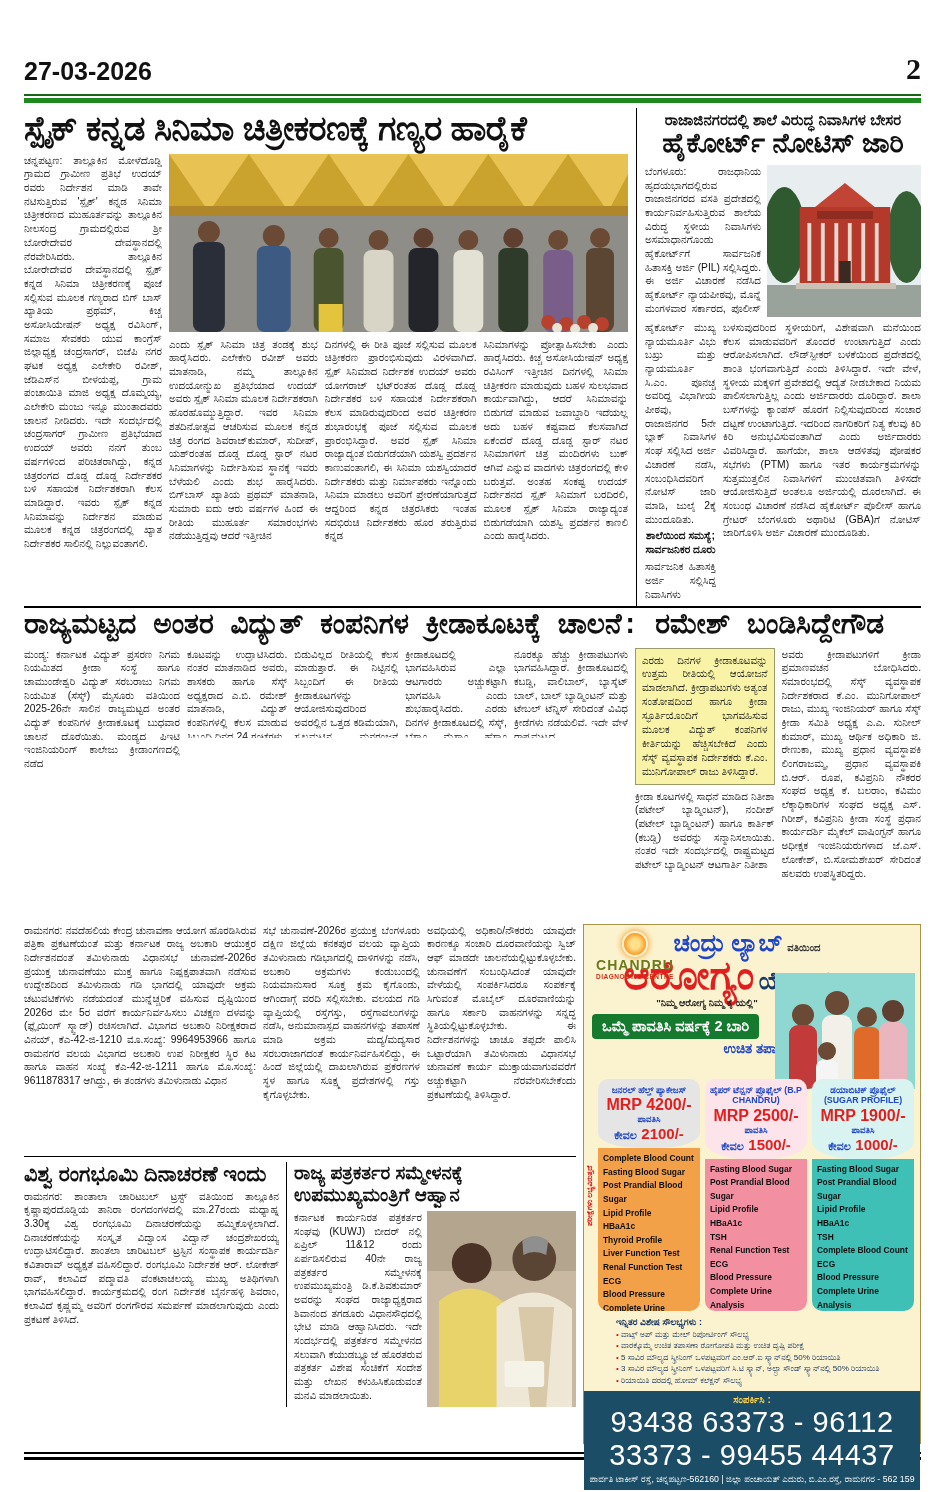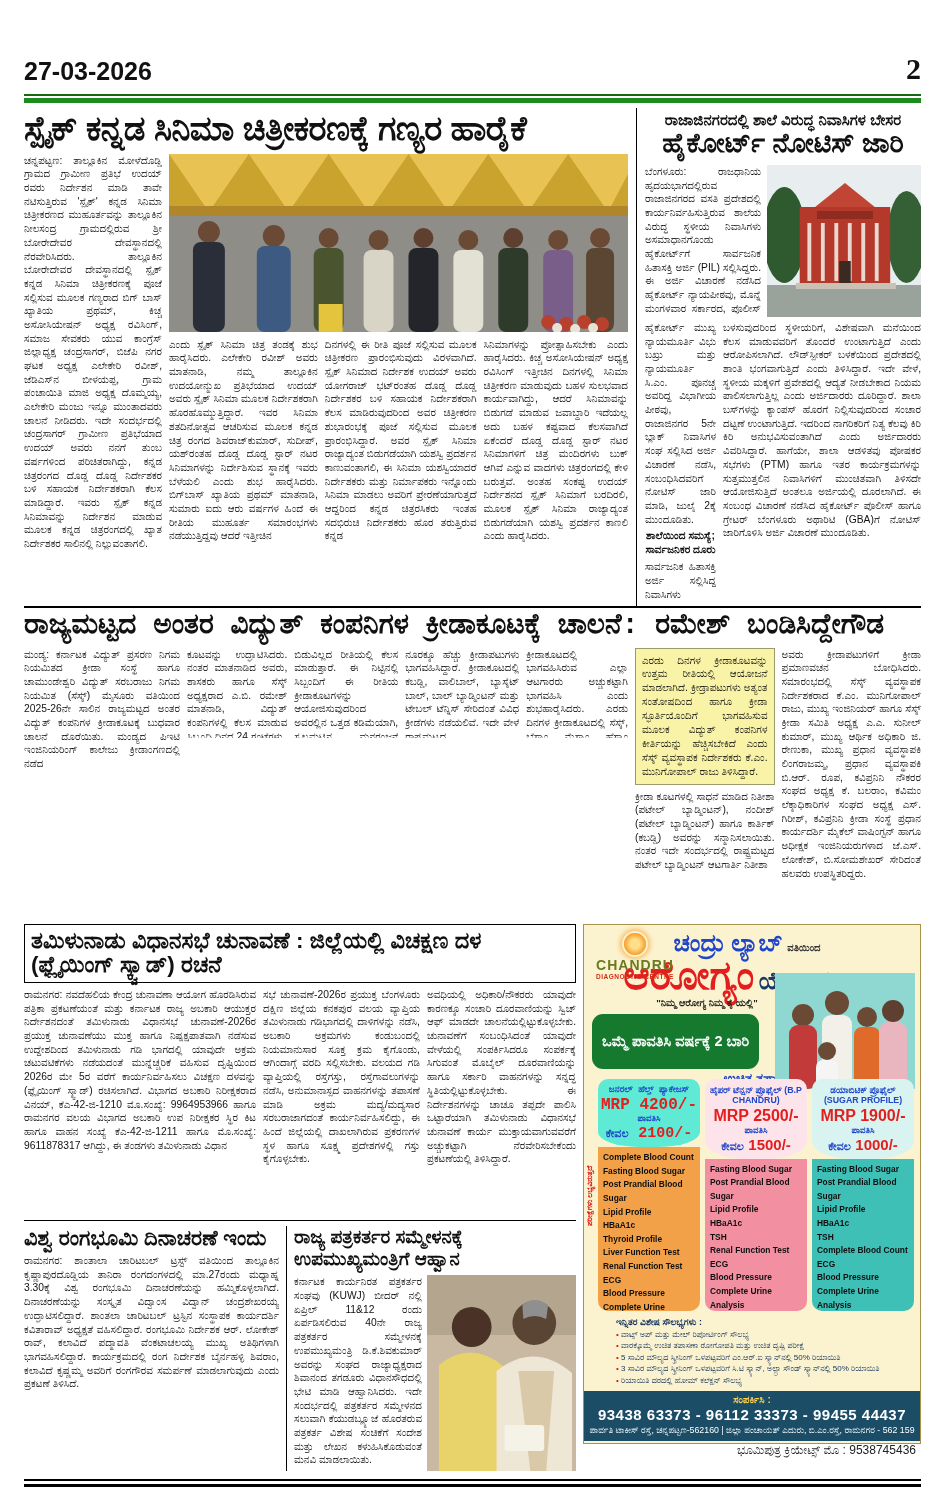--- a/index.html
+++ b/index.html
@@ -80,26 +80,26 @@
   .logo-nm{color:#6b7a1e;font-weight:bold;font-size:14px;letter-spacing:1px;}
   .logo-sub{color:#d12d12;font-size:6.5px;font-weight:bold;letter-spacing:.5px;}
   .adtitle{text-align:center;margin-left:60px;width:190px;}
   .lab-t{color:#1f46c8;font-weight:bold;font-size:24px;line-height:1;}
   .lab-s{font-size:10px;font-weight:bold;color:#333;}
   .scheme{margin-left:10px;width:250px;text-align:center;line-height:1;}
   .scheme .r{color:#e31e1e;font-weight:bold;font-size:40px;}
   .scheme .b{color:#173a66;font-weight:bold;font-size:24px;}
   .tag{font-size:9.5px;font-weight:bold;color:#222;width:230px;text-align:center;margin-top:2px;}
   .banner{display:inline-block;background:#157a2e;color:#fff;font-weight:bold;font-size:14.5px;
-          padding:19px 10px;border-radius:11px;margin-top:5px;}
+          padding:4px 10px;border-radius:4px;margin-top:5px;}
   .photo5{position:absolute;right:5px;top:48px;width:140px;height:116px;}
   .freetxt{color:#1f46c8;font-weight:bold;font-size:13.5px;width:150px;text-align:center;margin:2px 0 0 110px;}
   .pkgs{display:flex;gap:5px;padding:2px 6px 4px 14px;height:238px;box-sizing:border-box;position:relative;}
   .pkg{flex:1;border-radius:10px;overflow:hidden;display:flex;flex-direction:column;}
-  .ph1{background:#5eead4;font-family:Liberation Mono, monospace;} .pl1{background:#f3a149;}
+  .ph1{background:#e5e5e5;} .pl1{background:#f3a149;}
   .ph2{background:#fde3ea;} .pl2{background:#f290a2;}
   .ph3{background:#d9f4f0;} .pl3{background:#3fc0b6;}
   .pkg .ph{padding:6px 3px 5px;text-align:center;border-radius:0 0 40% 40%/0 0 22% 22%;}
   .pkg .nm{color:#1f46c8;font-weight:bold;font-size:8.8px;line-height:1.2;}
   .pkg .mrp{color:#e31e1e;font-weight:bold;font-size:16px;margin-top:1px;}
   .pkg .pv{color:#1f46c8;font-size:8.5px;font-weight:bold;}
   .pkg .kv .kl{color:#1f46c8;font-weight:bold;font-size:11px;}
   .pkg .kv .kn{color:#e31e1e;font-weight:bold;font-size:15px;}
   .tests{flex:1;padding:4px 5px;font-size:8.4px;font-weight:bold;color:#101010;line-height:1.62;}
   .vert{position:absolute;left:1px;top:10px;bottom:10px;width:11px;color:#d11;font-size:7.5px;
@@ -108,21 +108,21 @@
   .featbox{flex:1;}
   .feattitle{font-size:9px;font-weight:bold;color:#13315c;margin-bottom:1px;}
   .fi{font-size:8px;color:#13315c;line-height:1.45;}
   .fi::before{content:"• ";color:#d11;}
   .idr{width:82px;text-align:center;padding-top:10px;}
   .idr .eye{color:#3f7a3f;font-size:13px;}
   .idr .en{color:#5a7a52;font-weight:bold;font-size:13px;}
   .idr .kn{color:#333;font-size:10px;font-weight:bold;}
   .adfoot{background:#1b4d66;color:#fff;text-align:center;padding:3px 2px 5px;}
   .adfoot .cl{color:#ffd24d;font-size:10px;font-weight:bold;}
-  .adfoot .phn{font-size:15px;font-weight:bold;letter-spacing:.5px;}
+  .adfoot .phn{font-size:29px;font-weight:normal;letter-spacing:.5px;}
   .adfoot .addr{font-size:8.8px;margin-top:2px;}
   .credit{font-size:12px;text-align:right;padding:2px 4px;color:#222;}
   .footrule{margin-top:8px;height:8px;
      background:linear-gradient(180deg,#000 0 2.5px,#fff 2.5px 5.5px,#000 5.5px 8px);}
 </style>
 </head>
 <body>
 
 <div class="page">
 
@@ -274,39 +274,38 @@
                   <rect x="404" y="80" width="28" height="96" rx="8" fill="#6a7686"></rect>
               </g>
               <ellipse cx="258" cy="160" rx="30" ry="14" fill="#caa22e"></ellipse>
               <rect x="250" y="128" width="16" height="26" fill="#d8b73c"></rect>
             </svg>
           </div>
         </div>
         <div class="midcols colgap">
           <div class="col p">ಕೂಟವನ್ನು ಉದ್ಘಾಟಿಸಿದರು. ನಂತರ ಮಾತನಾಡಿದ ಅವರು, ಶಾಸಕರು ಹಾಗೂ ಸೆಸ್ಕ್ ಅಧ್ಯಕ್ಷರಾದ ಎ.ಬಿ. ರಮೇಶ್ ಮಾತನಾಡಿ, ವಿದ್ಯುತ್ ಕಂಪನಿಗಳಲ್ಲಿ ಕೆಲಸ ಮಾಡುವ ಸಿಬ್ಬಂದಿ ದಿನದ 24 ಗಂಟೆಗಳು</div>
           <div class="col p">ಬಿಡುವಿಲ್ಲದ ರೀತಿಯಲ್ಲಿ ಕೆಲಸ ಮಾಡುತ್ತಾರೆ. ಈ ನಿಟ್ಟಿನಲ್ಲಿ ಸಿಬ್ಬಂದಿಗೆ ಈ ರೀತಿಯ ಕ್ರೀಡಾಕೂಟಗಳನ್ನು ಆಯೋಜಿಸುವುದರಿಂದ ಅವರಲ್ಲಿನ ಒತ್ತಡ ಕಡಿಮೆಯಾಗಿ, ಸ್ವಲ್ಪಮಟ್ಟಿನ ಮನರಂಜನೆ ಸಿಗಲಿದೆ. ಆದ್ದರಿಂದ</div>
+          <div class="col p">ಕ್ರೀಡಾಕೂಟದಲ್ಲಿ ಭಾಗವಹಿಸಿರುವ ಎಲ್ಲಾ ಆಟಗಾರರು ಅಚ್ಚುಕಟ್ಟಾಗಿ ಭಾಗವಹಿಸಿ ಎಂದು ಶುಭಹಾರೈಸಿದರು. ಎರಡು ದಿನಗಳ ಕ್ರೀಡಾಕೂಟದಲ್ಲಿ ಸೆಸ್ಕ್, ಬೆಸ್ಕಾಂ, ಮೆಸ್ಕಾಂ, ಹೆಸ್ಕಾಂ ಹಾಗೂ ಜೆಸ್ಕಾಂ ಕಂಪನಿಗಳ</div>
           <div class="col p">ನೂರಕ್ಕೂ ಹೆಚ್ಚು ಕ್ರೀಡಾಪಟುಗಳು ಭಾಗವಹಿಸಿದ್ದಾರೆ. ಕ್ರೀಡಾಕೂಟದಲ್ಲಿ ಕಬಡ್ಡಿ, ವಾಲಿಬಾಲ್, ಬ್ಯಾಸ್ಕೆಟ್ ಬಾಲ್, ಬಾಲ್ ಬ್ಯಾಡ್ಮಿಂಟನ್ ಮತ್ತು ಟೇಬಲ್ ಟೆನ್ನಿಸ್ ಸೇರಿದಂತೆ ವಿವಿಧ ಕ್ರೀಡೆಗಳು ನಡೆಯಲಿವೆ. ಇದೇ ವೇಳೆ ರಾಷ್ಟ್ರಮಟ್ಟದ</div>
-          <div class="col p">ಕ್ರೀಡಾಕೂಟದಲ್ಲಿ ಭಾಗವಹಿಸಿರುವ ಎಲ್ಲಾ ಆಟಗಾರರು ಅಚ್ಚುಕಟ್ಟಾಗಿ ಭಾಗವಹಿಸಿ ಎಂದು ಶುಭಹಾರೈಸಿದರು. ಎರಡು ದಿನಗಳ ಕ್ರೀಡಾಕೂಟದಲ್ಲಿ ಸೆಸ್ಕ್, ಬೆಸ್ಕಾಂ, ಮೆಸ್ಕಾಂ, ಹೆಸ್ಕಾಂ ಹಾಗೂ ಜೆಸ್ಕಾಂ ಕಂಪನಿಗಳ</div>
         </div>
       </div>
       <div class="midright">
         <div class="mrcol">
           <div class="ybox">ಎರಡು ದಿನಗಳ ಕ್ರೀಡಾಕೂಟವನ್ನು ಉತ್ತಮ ರೀತಿಯಲ್ಲಿ ಆಯೋಜನೆ ಮಾಡಲಾಗಿದೆ. ಕ್ರೀಡ್ರಾಪಟುಗಳು ಅತ್ಯಂತ ಸಂತೋಷದಿಂದ ಹಾಗೂ ಕ್ರೀಡಾ ಸ್ಫೂರ್ತಿಯೊಂದಿಗೆ ಭಾಗವಹಿಸುವ ಮೂಲಕ ವಿದ್ಯುತ್ ಕಂಪನಿಗಳ ಕೀರ್ತಿಯನ್ನು ಹೆಚ್ಚಿಸಬೇಕಿದೆ ಎಂದು ಸೆಸ್ಕ್ ವ್ಯವಸ್ಥಾಪಕ ನಿರ್ದೇಶಕರು ಕೆ.ಎಂ. ಮುನಿಗೋಪಾಲ್ ರಾಜು ತಿಳಿಸಿದ್ದಾರೆ.</div>
           <div class="col p" style="flex:1;">ಕ್ರೀಡಾ ಕೂಟಗಳಲ್ಲಿ ಸಾಧನೆ ಮಾಡಿದ ನಿತೀಶಾ (ಪಟೇಲ್ ಬ್ಯಾಡ್ಮಿಂಟನ್), ನಂದೀಶ್ (ಪಟೇಲ್ ಬ್ಯಾಡ್ಮಿಂಟನ್) ಹಾಗೂ ಕಾರ್ತಿಕ್ (ಕಬಡ್ಡಿ) ಅವರನ್ನು ಸನ್ಮಾನಿಸಲಾಯಿತು. ನಂತರ ಇದೇ ಸಂದರ್ಭದಲ್ಲಿ ರಾಷ್ಟ್ರಮಟ್ಟದ ಪಟೇಲ್ ಬ್ಯಾಡ್ಮಿಂಟನ್ ಆಟಗಾರ್ತಿ ನಿತೀಶಾ</div>
         </div>
         <div class="mrcol">
           <div class="col p" style="height:100%;">ಅವರು ಕ್ರೀಡಾಪಟುಗಳಿಗೆ ಕ್ರೀಡಾ ಪ್ರಮಾಣವಚನ ಬೋಧಿಸಿದರು. ಸಮಾರಂಭದಲ್ಲಿ ಸೆಸ್ಕ್ ವ್ಯವಸ್ಥಾಪಕ ನಿರ್ದೇಶಕರಾದ ಕೆ.ಎಂ. ಮುನಿಗೋಪಾಲ್ ರಾಜು, ಮುಖ್ಯ ಇಂಜಿನಿಯರ್ ಹಾಗೂ ಸೆಸ್ಕ್ ಕ್ರೀಡಾ ಸಮಿತಿ ಅಧ್ಯಕ್ಷ ಎ.ಎ. ಸುನೀಲ್ ಕುಮಾರ್, ಮುಖ್ಯ ಆರ್ಥಿಕ ಅಧಿಕಾರಿ ಜಿ. ರೇಣುಕಾ, ಮುಖ್ಯ ಪ್ರಧಾನ ವ್ಯವಸ್ಥಾಪಕಿ ಲಿಂಗರಾಜಮ್ಮ, ಪ್ರಧಾನ ವ್ಯವಸ್ಥಾಪಕಿ ಬಿ.ಆರ್. ರೂಪ, ಕವಿಪ್ರನಿನಿ ನೌಕರರ ಸಂಘದ ಅಧ್ಯಕ್ಷ ಕೆ. ಬಲರಾಂ, ಕವಿಮಂ ಲೆಕ್ಕಾಧಿಕಾರಿಗಳ ಸಂಘದ ಅಧ್ಯಕ್ಷ ಎಸ್. ಗಿರೀಶ್, ಕವಿಪ್ರನಿನಿ ಕ್ರೀಡಾ ಸಂಸ್ಥೆ ಪ್ರಧಾನ ಕಾರ್ಯದರ್ಶಿ ಮೈಕೆಲ್ ವಾಷಿಂಗ್ಟನ್ ಹಾಗೂ ಅಧೀಕ್ಷಕ ಇಂಜಿನಿಯರುಗಳಾದ ಜೆ.ಎಸ್. ಲೋಕೇಶ್, ಬಿ.ಸೋಮಶೇಖರ್ ಸೇರಿದಂತೆ ಹಲವರು ಉಪಸ್ಥಿತರಿದ್ದರು.</div>
         </div>
       </div>
     </div>
   </div>
 
   <div class="botwrap">
     <div class="botleft">
-      <div class="tnhead">ತಮಿಳುನಾಡು ವಿಧಾನಸಭೆ ಚುನಾವಣೆ : ಜಿಲ್ಲೆಯಲ್ಲಿ ವಿಚಕ್ಷಣ ದಳ (ಫ್ಲೈಯಿಂಗ್ ಸ್ಕ್ವಾಡ್) ರಚನೆ</div>
       <div class="tncols colgap">
         <div class="col p">ರಾಮನಗರ: ನವದೆಹಲಿಯ ಕೇಂದ್ರ ಚುನಾವಣಾ ಆಯೋಗ ಹೊರಡಿಸಿರುವ ಪತ್ರಿಕಾ ಪ್ರಕಟಣೆಯಂತೆ ಮತ್ತು ಕರ್ನಾಟಕ ರಾಜ್ಯ ಅಬಕಾರಿ ಆಯುಕ್ತರ ನಿರ್ದೇಶನದಂತೆ ತಮಿಳುನಾಡು ವಿಧಾನಸಭೆ ಚುನಾವಣೆ-2026ರ ಪ್ರಯುಕ್ತ ಚುನಾವಣೆಯು ಮುಕ್ತ ಹಾಗೂ ನಿಷ್ಪಕ್ಷಪಾತವಾಗಿ ನಡೆಸುವ ಉದ್ದೇಶದಿಂದ ತಮಿಳುನಾಡು ಗಡಿ ಭಾಗದಲ್ಲಿ ಯಾವುದೇ ಅಕ್ರಮ ಚಟುವಟಿಕೆಗಳು ನಡೆಯದಂತೆ ಮುನ್ನೆಚ್ಚರಿಕೆ ವಹಿಸುವ ದೃಷ್ಟಿಯಿಂದ 2026ರ ಮೇ 5ರ ವರೆಗೆ ಕಾರ್ಯನಿರ್ವಹಿಸಲು ವಿಚಕ್ಷಣ ದಳವನ್ನು (ಫ್ಲೈಯಿಂಗ್ ಸ್ಕ್ವಾಡ್) ರಚಿಸಲಾಗಿದೆ. ವಿಭಾಗದ ಅಬಕಾರಿ ನಿರೀಕ್ಷಕರಾದ ವಿನಯ್, ಕೆಎ-42-ಜಿ-1210 ಮೊ.ಸಂಖ್ಯೆ: 9964953966 ಹಾಗೂ ರಾಮನಗರ ವಲಯ ವಿಭಾಗದ ಅಬಕಾರಿ ಉಪ ನಿರೀಕ್ಷಕರ ಸ್ಥಿರ ಕಿಟ ಹಾಗೂ ವಾಹನ ಸಂಖ್ಯೆ ಕೆಎ-42-ಜಿ-1211 ಹಾಗೂ ಮೊ.ಸಂಖ್ಯೆ: 9611878317 ಆಗಿದ್ದು, ಈ ತಂಡಗಳು ತಮಿಳುನಾಡು ವಿಧಾನ</div>
         <div class="col p">ಸಭೆ ಚುನಾವಣೆ-2026ರ ಪ್ರಯುಕ್ತ ಬೆಂಗಳೂರು ದಕ್ಷಿಣ ಜಿಲ್ಲೆಯ ಕನಕಪುರ ವಲಯ ವ್ಯಾಪ್ತಿಯ ತಮಿಳುನಾಡು ಗಡಿಭಾಗದಲ್ಲಿ ದಾಳಿಗಳನ್ನು ನಡೆಸಿ, ಅಬಕಾರಿ ಅಕ್ರಮಗಳು ಕಂಡುಬಂದಲ್ಲಿ ನಿಯಮಾನುಸಾರ ಸೂಕ್ತ ಕ್ರಮ ಕೈಗೊಂಡು, ಆಗಿಂದಾಗ್ಗೆ ವರದಿ ಸಲ್ಲಿಸಬೇಕು. ವಲಯದ ಗಡಿ ವ್ಯಾಪ್ತಿಯಲ್ಲಿ ರಸ್ತೆಗಸ್ತು, ರಸ್ತೆಗಾವಲುಗಳನ್ನು ನಡೆಸಿ, ಅನುಮಾನಾಸ್ಪದ ವಾಹನಗಳನ್ನು ತಪಾಸಣೆ ಮಾಡಿ ಅಕ್ರಮ ಮದ್ಯ/ಮದ್ಯಸಾರ ಸರಬರಾಜಾಗದಂತೆ ಕಾರ್ಯನಿರ್ವಹಿಸಲಿದ್ದು, ಈ ಹಿಂದೆ ಜಿಲ್ಲೆಯಲ್ಲಿ ದಾಖಲಾಗಿರುವ ಪ್ರಕರಣಗಳ ಸ್ಥಳ ಹಾಗೂ ಸೂಕ್ಷ್ಮ ಪ್ರದೇಶಗಳಲ್ಲಿ ಗಸ್ತು ಕೈಗೊಳ್ಳಬೇಕು.</div>
         <div class="col p">ಅವಧಿಯಲ್ಲಿ ಅಧಿಕಾರಿ/ನೌಕರರು ಯಾವುದೇ ಕಾರಣಕ್ಕೂ ಸಂಚಾರಿ ದೂರವಾಣಿಯನ್ನು ಸ್ವಿಚ್ ಆಫ್ ಮಾಡದೇ ಚಾಲನೆಯಲ್ಲಿಟ್ಟುಕೊಳ್ಳಬೇಕು. ಚುನಾವಣೆಗೆ ಸಂಬಂಧಿಸಿದಂತೆ ಯಾವುದೇ ವೇಳೆಯಲ್ಲಿ ಸಂಪರ್ಕಿಸಿದರೂ ಸಂಪರ್ಕಕ್ಕೆ ಸಿಗುವಂತೆ ಮೊಬೈಲ್ ದೂರವಾಣಿಯನ್ನು ಹಾಗೂ ಸರ್ಕಾರಿ ವಾಹನಗಳನ್ನು ಸನ್ನದ್ಧ ಸ್ಥಿತಿಯಲ್ಲಿಟ್ಟುಕೊಳ್ಳಬೇಕು. ಈ ನಿರ್ದೇಶನಗಳನ್ನು ಚಾಚೂ ತಪ್ಪದೇ ಪಾಲಿಸಿ ಒಟ್ಟಾರೆಯಾಗಿ ತಮಿಳುನಾಡು ವಿಧಾನಸಭೆ ಚುನಾವಣೆ ಕಾರ್ಯ ಮುಕ್ತಾಯವಾಗುವವರೆಗೆ ಅಚ್ಚುಕಟ್ಟಾಗಿ ನೆರವೇರಿಸಬೇಕೆಂದು ಪ್ರಕಟಣೆಯಲ್ಲಿ ತಿಳಿಸಿದ್ದಾರೆ.</div>
       </div>
       <div class="botrow">
         <div class="rang">
           <h3>ವಿಶ್ವ ರಂಗಭೂಮಿ ದಿನಾಚರಣೆ ಇಂದು</h3>
           <div class="rangbody p">ರಾಮನಗರ: ಶಾಂತಾಲಾ ಚಾರಿಟಬಲ್ ಟ್ರಸ್ಟ್ ವತಿಯಿಂದ ತಾಲ್ಲೂಕಿನ ಕೃಷ್ಣಾಪುರದೊಡ್ಡಿಯ ತಾನಿರಾ ರಂಗದಂಗಳದಲ್ಲಿ ಮಾ.27ರಂದು ಮಧ್ಯಾಹ್ನ 3.30ಕ್ಕೆ ವಿಶ್ವ ರಂಗಭೂಮಿ ದಿನಾಚರಣೆಯನ್ನು ಹಮ್ಮಿಕೊಳ್ಳಲಾಗಿದೆ. ದಿನಾಚರಣೆಯನ್ನು ಸಂಸ್ಕೃತ ವಿದ್ವಾಂಸ ವಿದ್ವಾನ್ ಚಂದ್ರಶೇಖರಯ್ಯ ಉದ್ಘಾಟಿಸಲಿದ್ದಾರೆ. ಶಾಂತಲಾ ಚಾರಿಟಬಲ್ ಟ್ರಸ್ಟಿನ ಸಂಸ್ಥಾಪಕ ಕಾರ್ಯದರ್ಶಿ ಕವಿತಾರಾವ್ ಅಧ್ಯಕ್ಷತೆ ವಹಿಸಲಿದ್ದಾರೆ. ರಂಗಭೂಮಿ ನಿರ್ದೇಶಕ ಆರ್. ಲೋಕೇಶ್ ರಾವ್, ಕಲಾವಿದೆ ಪದ್ಮಾವತಿ ವೆಂಕಟಾಚಲಯ್ಯ ಮುಖ್ಯ ಅತಿಥಿಗಳಾಗಿ ಭಾಗವಹಿಸಲಿದ್ದಾರೆ. ಕಾರ್ಯಕ್ರಮದಲ್ಲಿ ರಂಗ ನಿರ್ದೇಶಕ ಬೈರ್ನಹಳ್ಳಿ ಶಿವರಾಂ, ಕಲಾವಿದೆ ಕೃಷ್ಣಮ್ಮ ಅವರಿಗೆ ರಂಗಗೌರವ ಸಮರ್ಪಣೆ ಮಾಡಲಾಗುವುದು ಎಂದು ಪ್ರಕಟಣೆ ತಿಳಿಸಿದೆ.</div>
         </div>

